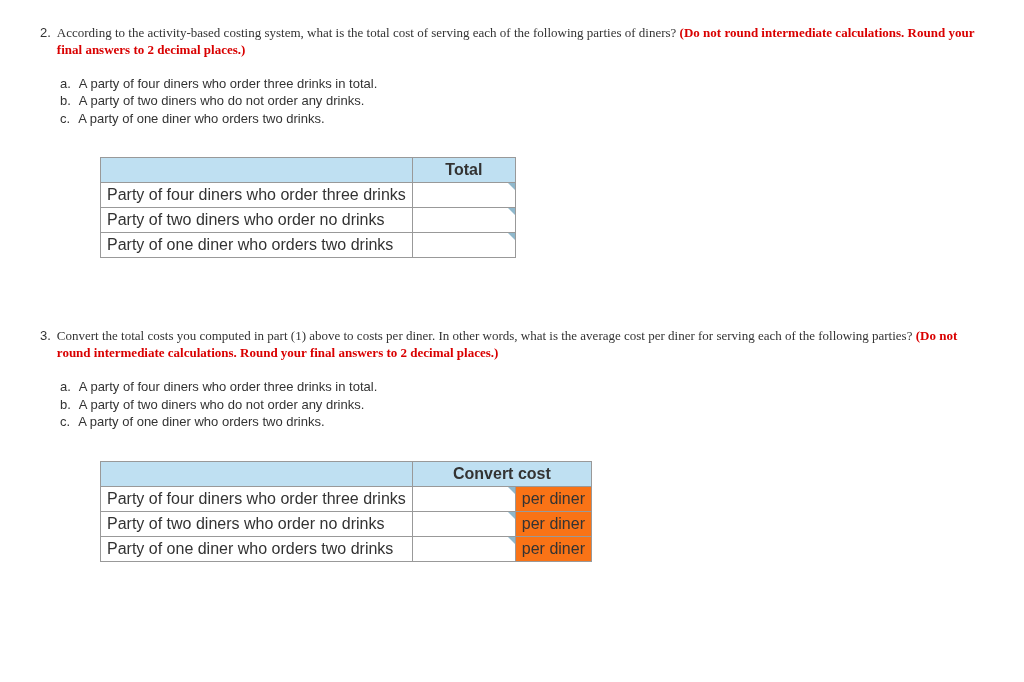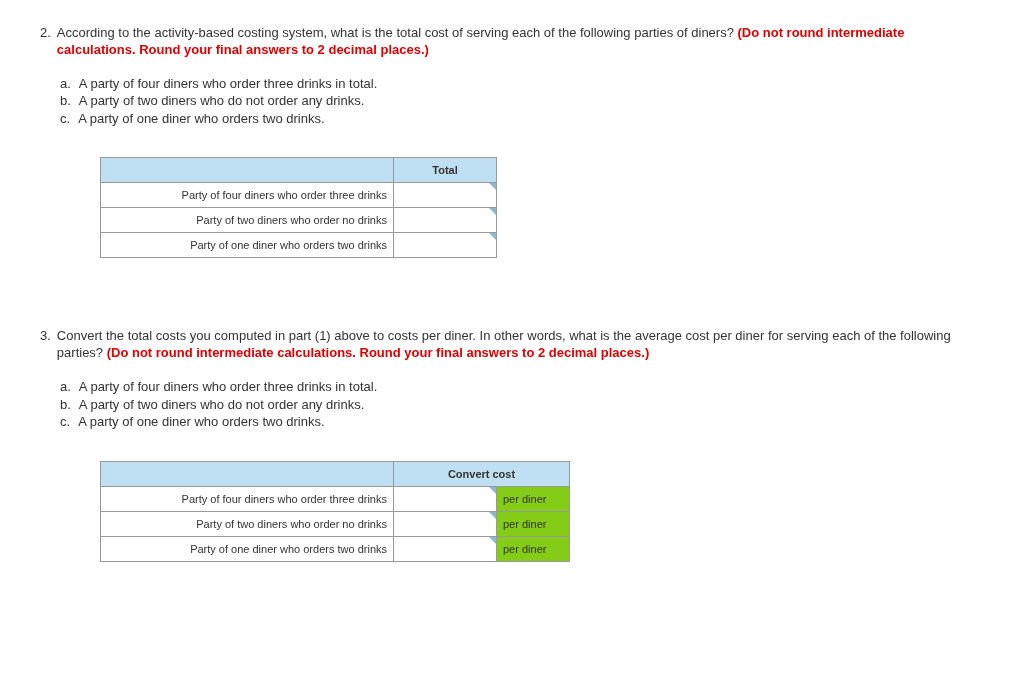--- a/index.html
+++ b/index.html
@@ -17,67 +17,67 @@
     margin-bottom: 16px;
     line-height: 1.3;
     display: flex;
   }
   .q-num {
     margin-right: 6px;
     flex-shrink: 0;
   }
   .q-body {
     flex: 1;
+    font-family: Liberation Serif, serif;
   }
   .red-bold {
     color: #d90000;
     font-weight: bold;
   }
   .sub-list {
     margin-left: 20px;
     margin-bottom: 30px;
     line-height: 1.35;
   }
   .sub-item {
     display: flex;
   }
   .sub-letter {
     margin-right: 8px;
   }
   table {
     border-collapse: collapse;
     margin-left: 60px;
-    font-size: 11px;
+    font-size: 16px;
     border-radius: 23px;
   }
   td, th {
     border: 1px solid #999;
     padding: 3px 6px;
     text-align: left;
     vertical-align: middle;
     height: 18px;
   }
   th {
     background: #bfe0f2;
     font-weight: bold;
     text-align: center;
   }
   .desc-cell {
     min-width: 280px;
     position: relative;
-    text-align: right;
   }
   .input-cell {
     min-width: 90px;
     background: #fff;
     position: relative;
   }
   .unit-cell {
     min-width: 60px;
-    background: #84cc16;
+    background: #f97316;
   }
   .corner-tick {
     position: absolute;
     top: 0;
     right: 0;
     width: 0;
     height: 0;
     border-left: 7px solid transparent;
     border-top: 7px solid #8fb8cc;
   }

